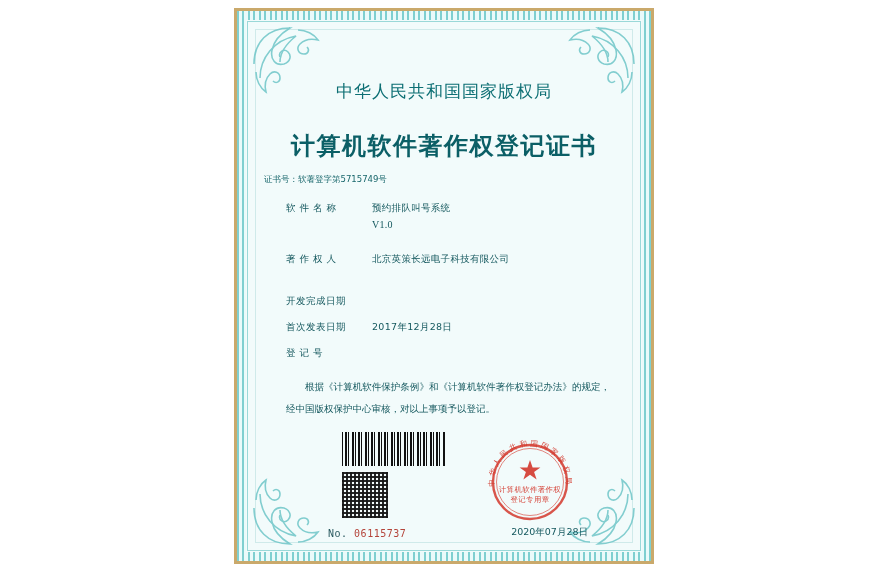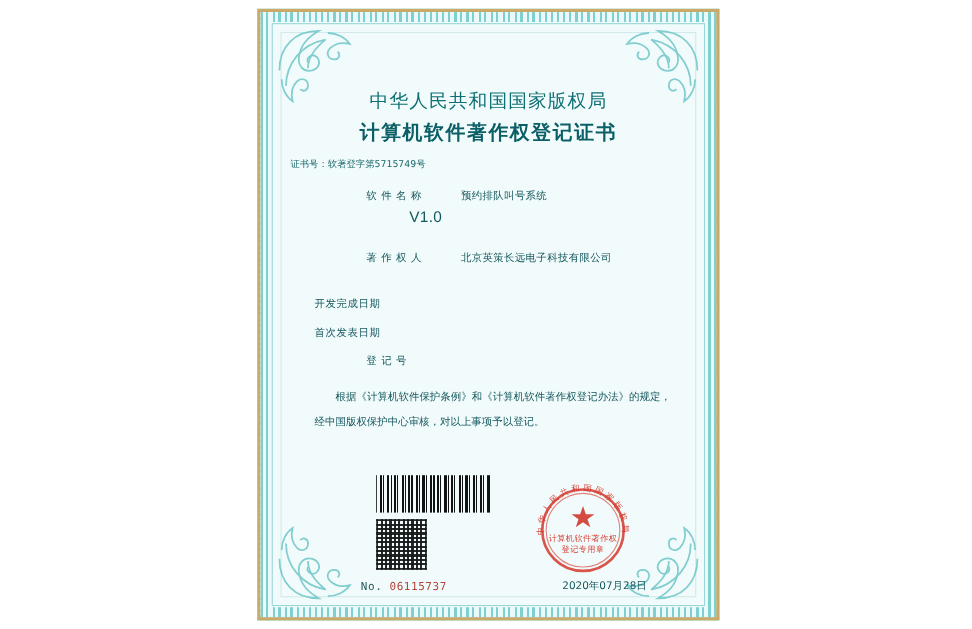--- a/index.html
+++ b/index.html
@@ -14,21 +14,21 @@
     overflow: hidden;
   }
 
   
   #certificate {
     position: absolute;
     left: 234px;
     top: 8px;
     width: 420px;
     height: 556px;
-    background: #5eead4;
+    background: #e5e5e5;
     box-sizing: border-box;
   }
 
   
   .border-layer {
     position: absolute;
     inset: 0;
     pointer-events: none;
   }
   .border-outer {
@@ -92,25 +92,25 @@
   .title-block { text-align: center; }
   .title-main {
     font-family: "DejaVu Serif", serif;
     font-size: 17px;
     letter-spacing: 1px;
     color: #0d6f74;
     margin-top: 44px;
   }
   .title-sub {
     font-family: "DejaVu Serif", serif;
-    font-size: 18px;
+    font-size: 24px;
     font-weight: bold;
     letter-spacing: 1.5px;
     color: #0b5f66;
-    margin-top: 5px;
+    margin-top: 27px;
   }
   .cert-no {
     margin-top: 12px;
     text-align: left;
     font-size: 8.5px;
     color: #17666b;
     padding-right: 6px;
     font-family: "DejaVu Sans", sans-serif;
   }
 
@@ -129,27 +129,26 @@
   .row.tight { margin-bottom: 4px; }
   .label {
     width: 86px;
     flex: 0 0 86px;
     letter-spacing: .5px;
     white-space: nowrap;
   }
   .label.spread {
     display: flex;
     justify-content: space-between;
-    margin-left: 47px;
   }
   .value {
     flex: 1 1 auto;
     letter-spacing: .3px;
   }
-  .value.mono { font-family: Liberation Sans, sans-serif; font-size: 14px; }
+  .value.mono { font-family: Liberation Serif, serif; font-size: 10px; }
 
   .gap-a { height: 10px; }
   .gap-b { height: 16px; }
 
   .statement {
     margin-top: 16px;
     padding: 0 14px 0 22px;
     font-size: 9.5px;
     line-height: 22px;
     color: #14585e;
@@ -298,20 +297,21 @@
       </div>
 
       <div class="gap-b"></div>
 
       <div class="row">
         <div class="label">开发完成日期</div>
       </div>
 
       <div class="row">
         <div class="label">首次发表日期</div>
+        <div class="value">2017年12月28日</div>
       </div>
 
 
 
       <div class="row">
         <div class="label spread">登 记 号</div>
       </div>
 
     </div>
 

